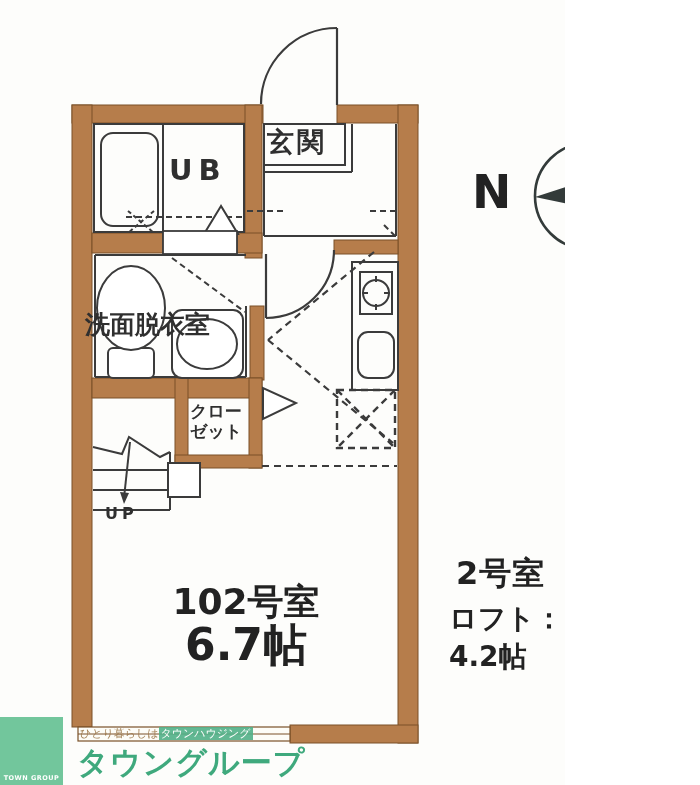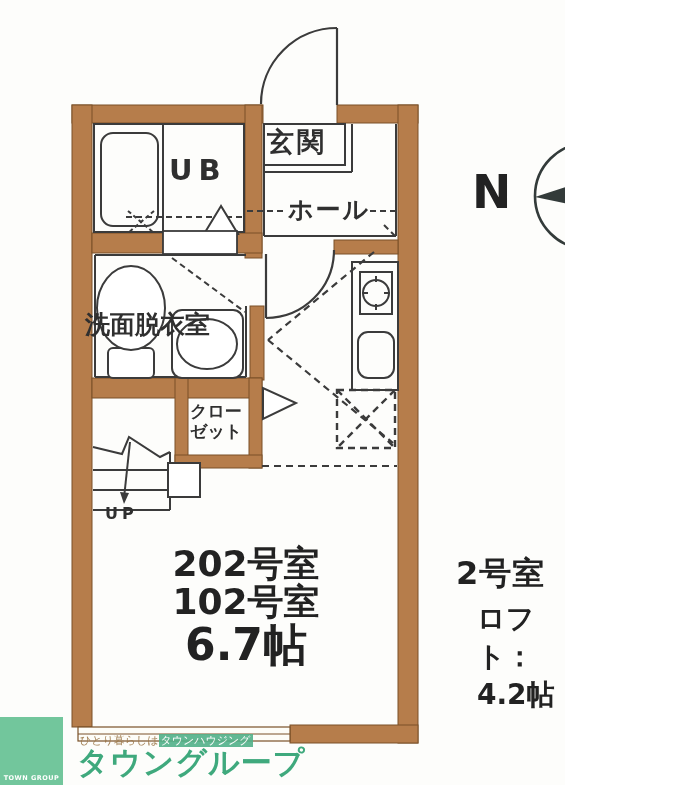--- a/index.html
+++ b/index.html
@@ -15,29 +15,29 @@
   .lbl-washroom{left:85px;top:260px;font-size:25px;font-weight:600;margin-top:48px;}
   .lbl-closet1{left:190px;top:400px;font-size:17px;font-weight:600;}
   .lbl-closet2{left:190px;top:420px;font-size:17px;font-weight:600;}
   .lbl-up{left:105px;top:504px;font-size:16px;font-weight:600;letter-spacing:4px;}
   .room-name{position:absolute;left:96px;width:300px;text-align:center;font-weight:600;color:#222;}
   .room-l1{top:540px;font-size:36px;}
   .room-l2{top:578px;font-size:36px;}
   .room-l3{top:616px;font-size:44px;}
   .side-note{position:absolute;color:#222;font-weight:600;}
   .side-room{left:456px;top:552px;font-size:32px;letter-spacing:1px;}
-  .side-loft{left:449px;top:600px;font-size:28px;margin-left:28px;}
+  .side-loft{left:449px;top:600px;font-size:28px;}
   .compass-n{position:absolute;left:472px;top:164px;font-size:47px;font-weight:bold;color:#222;}
   
   .logo-box{position:absolute;left:0;top:717px;width:63px;height:68px;background:#72c69c;}
   .logo-text{position:absolute;left:0;bottom:3px;width:63px;text-align:center;
              font-size:6.5px;font-weight:bold;color:#ffffff;letter-spacing:.5px;}
   .brand{position:absolute;left:77px;top:742px;font-size:31px;font-weight:bold;
          color:#3fa97d;letter-spacing:1px;}
-  .tagline{position:absolute;left:80px;top:726px;font-size:11px;line-height:15px;opacity:.9;margin-top:7px;}
+  .tagline{position:absolute;left:80px;top:726px;font-size:11px;line-height:15px;opacity:.9;}
   .tagline .t1{color:#9a7546;}
   .tagline .t2{background:#52b189;color:#fff;padding:0 2px;}
 </style>
 </head>
 <body>
 
 <div id="canvas">
 
   <svg id="plan-svg" width="700" height="785" viewBox="0 0 700 785">
 
@@ -172,27 +172,25 @@
       <circle cx="31" cy="30" r="8"></circle>
       <rect x="29" y="32" width="4" height="14"></rect>
       <path d="M 29 38 L 22 33 L 29 36 Z"></path>
       <path d="M 33 40 L 41 35 L 33 38 Z"></path>
       <rect x="14" y="47" width="34" height="2"></rect>
     </g>
   </svg>
 
   <div class="lbl lbl-entrance">玄関</div>
   <div class="lbl lbl-ub">UB</div>
-  <div class="lbl lbl-hall">ホール</div>
   <div class="lbl lbl-washroom">洗面脱衣室</div>
   <div class="lbl lbl-closet1">クロー</div>
   <div class="lbl lbl-closet2">ゼット</div>
   <div class="lbl lbl-up">UP</div>
 
-  <div class="room-name room-l1">202号室</div>
   <div class="room-name room-l2">102号室</div>
   <div class="room-name room-l3">6.7帖</div>
 
   <div class="compass-n">N</div>
   <div class="side-note side-room">2号室</div>
   <div class="side-note side-loft">ロフト：4.2帖</div>
 
   <div class="logo-box">
     <div class="logo-text">TOWN GROUP</div>
   </div>

